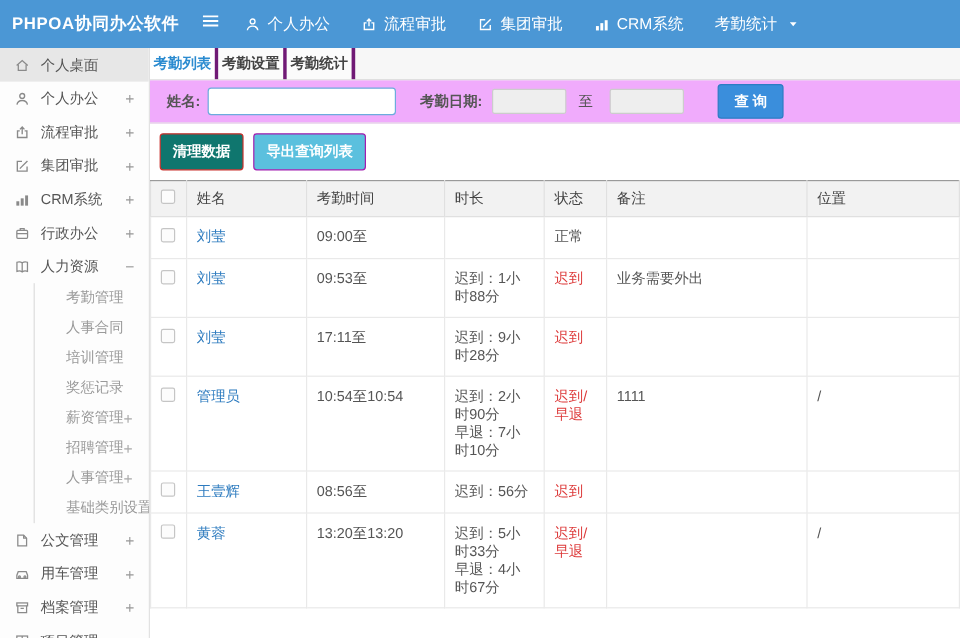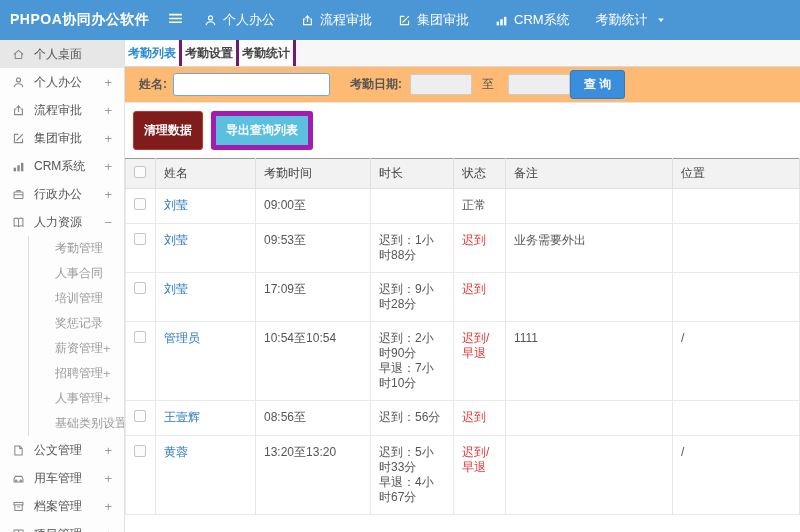--- a/index.html
+++ b/index.html
@@ -31,38 +31,38 @@
 
   main { flex:1; min-width:0; display:flex; flex-direction:column; background:#fff; }
 
   
   .tabs { height:27px; flex:0 0 27px; background:#f7f7f7; border-bottom:1px solid #d9d9d9; display:flex; }
   .tab { width:57px; text-align:center; line-height:26px; font-size:12px; font-weight:bold; color:#444;
     background:#fbfbfb; border-right:3px solid #701a75; cursor:pointer; }
   .tab.active { color:#2b8bd0; background:#fff; }
 
   
-  .searchbar { height:36px; flex:0 0 36px; background:#fdba74; border-bottom:1px solid #e6e6e6;
+  .searchbar { height:36px; flex:0 0 36px; background:#f0abfc; border-bottom:1px solid #e6e6e6;
     display:flex; align-items:center; padding-left:14px; font-size:12px; color:#555; }
   .searchbar label { font-weight:bold; color:#555; }
   .inp-name { width:157px; height:23px; border:1px solid #6cacdc; border-radius:3px; margin:0 12px 0 6px;
     padding:0 6px; font-size:12px; outline:none; }
   .lbl-date { margin-left:8px; }
   .inp-date { width:62px; height:21px; background:#eee; border:1px solid #ccc; border-radius:2px; margin-left:8px;
     padding:0 4px; font-size:12px; }
   .to-label { margin:0 6px 0 10px; color:#555; }
-  .btn-query { margin-left:0; background:#3a8edc; border:1px solid #2e7cc3; color:#fff; font-size:12px;
+  .btn-query { margin-left:28px; background:#3a8edc; border:1px solid #2e7cc3; color:#fff; font-size:12px;
     font-weight:bold; padding:5px 13px; border-radius:3px; cursor:pointer; white-space:nowrap; }
 
   
   .actionbar { padding:8px 0 8px 8px; display:flex; gap:8px; }
   .actionbar button { color:#fff; font-size:12px; font-weight:bold; padding:6px 10px; border-radius:3px;
     cursor:pointer; white-space:nowrap; }
-  .btn-danger { background:#7f1d1d; border:1px solid #c9302c; }
-  .btn-info { background:#5bc0de; border:5px solid #a21caf;font-family:Liberation Serif, serif; }
+  .btn-danger { background:#0f766e; border:1px solid #c9302c; }
+  .btn-info { background:#5bc0de; border:1px solid #a21caf;font-family:Liberation Serif, serif; }
 
   
   .table-wrap { flex:1; overflow:hidden; }
   table { width:100%; border-collapse:collapse; font-size:12px; color:#555; table-layout:fixed; }
   th { background:#f2f2f2; border:1px solid #e0e0e0; border-top:1px solid #9a9a9a; font-weight:normal;
     color:#444; text-align:left; padding:6px 8px;font-family:Liberation Mono, monospace; }
   td { border:1px solid #e9e9e9; padding:9px 8px; vertical-align:top; line-height:15px; }
   td.name { color:#2d7bbf; cursor:pointer; }
   .red { color:#dd3a3a; }
   .duration { white-space:pre-line;margin-left:44px; }
@@ -370,21 +370,21 @@
                 <td class="name">刘莹</td>
                 <td class="time">09:53至</td>
                 <td class="duration">迟到：1小时88分</td>
                 <td class="status red">迟到</td>
                 <td class="note">业务需要外出</td>
                 <td class="loc"></td>
               </tr>
               <tr>
                 <td><span class="cb"></span></td>
                 <td class="name">刘莹</td>
-                <td class="time">17:09至</td>
+                <td class="time">17:11至</td>
                 <td class="duration">迟到：9小时28分</td>
                 <td class="status red">迟到</td>
                 <td class="note"></td>
                 <td class="loc"></td>
               </tr>
               <tr>
                 <td><span class="cb"></span></td>
                 <td class="name">管理员</td>
                 <td class="time">10:54至10:54</td>
                 <td class="duration">迟到：2小时90分

